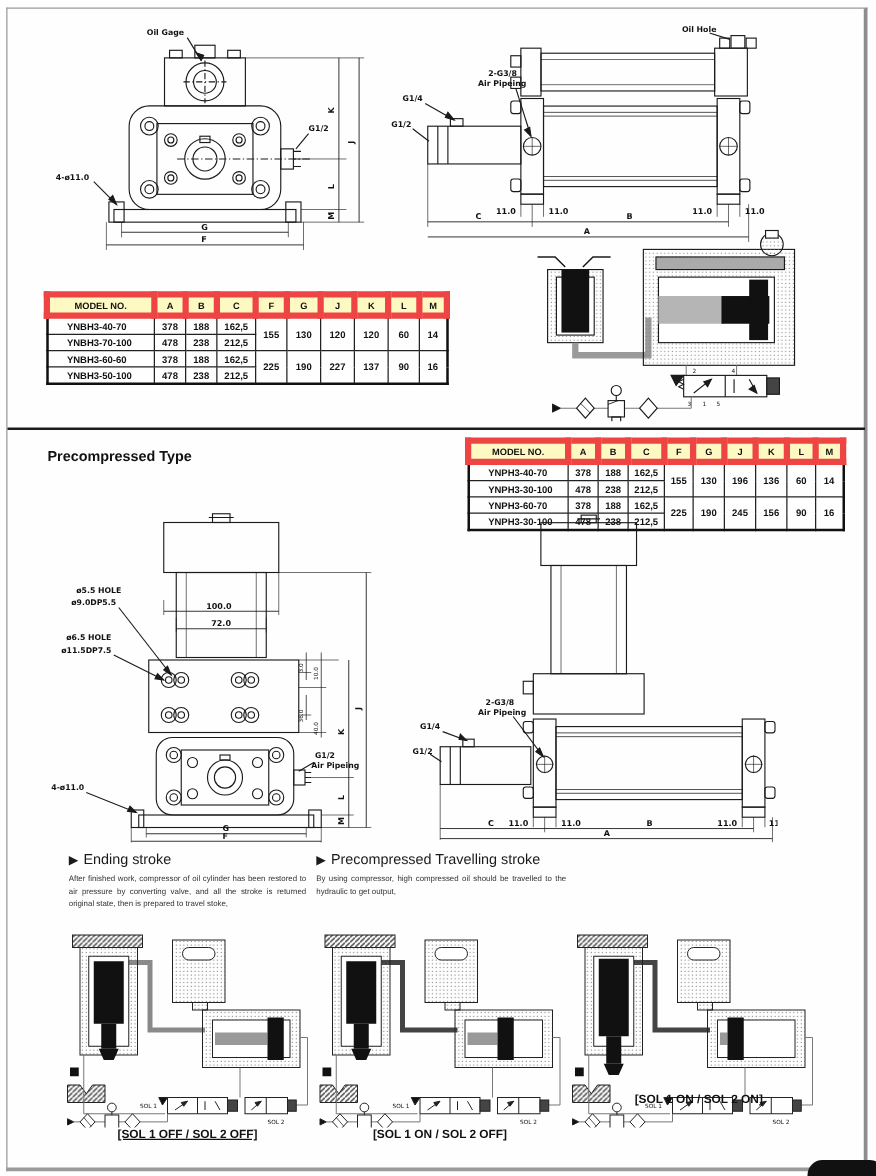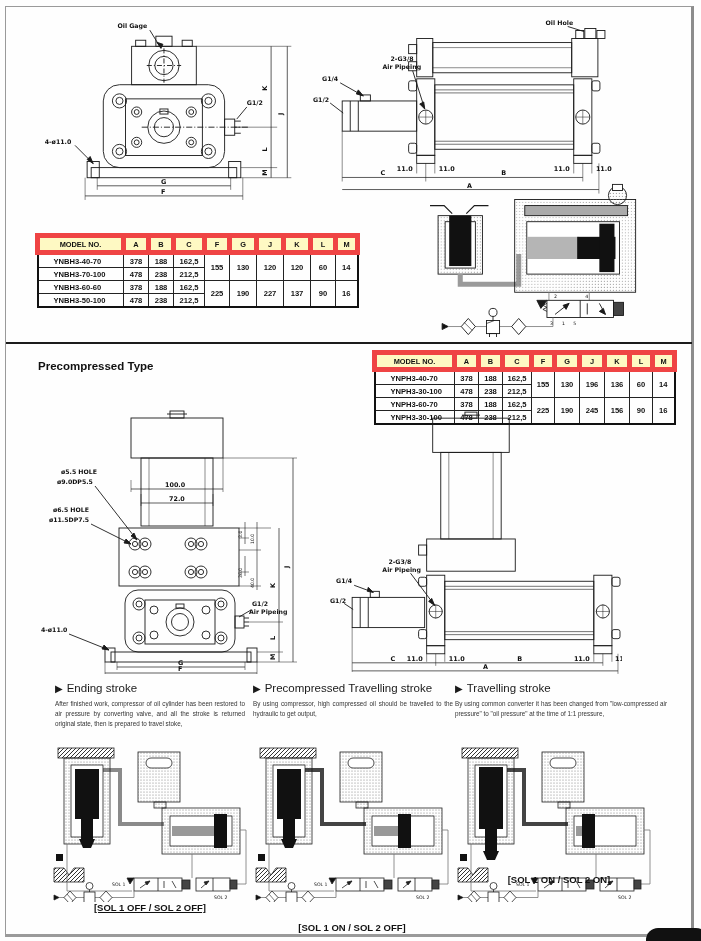--- a/index.html
+++ b/index.html
@@ -557,24 +557,20 @@
   <div class="abs" style="left:253px;top:682px;width:200px;">
     <div class="stroke-title"><span class="bullet">▶</span><span>Precompressed Travelling stroke</span></div>
     <div class="stroke-body">By using compressor, high compressed oil should be travelled to the hydraulic to get output,</div>
   </div>
 
   <div class="abs" style="left:55px;top:682px;width:190px;">
     <div class="stroke-title"><span class="bullet">▶</span><span>Ending stroke</span></div>
     <div class="stroke-body">After finished work, compressor of oil cylinder has been restored to air pressure by converting valve, and all the stroke is returned original state, then is prepared to travel stoke,</div>
   </div>
 
-  <div class="abs" style="left:455px;top:682px;width:212px;">
-    <div class="stroke-title"><span class="bullet">▶</span><span>Travelling stroke</span></div>
-    <div class="stroke-body">By using common converter it has been changed from "low-compressed air pressure" to "oil pressure" at the time of 1:1 pressure,</div>
-  </div>
 
   <svg class="abs" style="left:50px;top:746px;" width="200" height="156" viewBox="0 0 200 156">
     <defs>
       <pattern id="f1d" width="3" height="3" patternUnits="userSpaceOnUse">
           <circle cx="1" cy="1" r="0.5" fill="#666"></circle>
         </pattern>
       <pattern id="f1h" width="4" height="4" patternUnits="userSpaceOnUse">
           <path d="M0,4 L4,0" stroke="#333" stroke-width="1"></path>
         </pattern>
     </defs>
@@ -677,21 +673,21 @@
       <polygon points="20,145 26,151.5 20,158 14,151.5" fill="#fff"></polygon>
         <line x1="17" y1="148" x2="23" y2="155" stroke-width="0.6"></line>
       <rect x="34" y="146" width="11" height="11" fill="#fff"></rect>
         <circle cx="39.5" cy="140" r="3.5" fill="#fff"></circle>
         <line x1="39.5" y1="143.5" x2="39.5" y2="146"></line>
       <polygon points="56,145 62,151.5 56,158 50,151.5" fill="#fff"></polygon>
     </g>
     <text class="tiny" x="62" y="140">SOL 1</text>
     <text class="tiny" x="164" y="153">SOL 2</text>
   </svg>
-  <div class="abs caption" style="left:252px;top:902px;width:200px;margin-top:20px;">[SOL 1 ON / SOL 2 OFF]</div>
+  <div class="abs caption" style="left:252px;top:902px;width:200px;">[SOL 1 ON / SOL 2 OFF]</div>
 
   <svg class="abs" style="left:454px;top:746px;" width="200" height="156" viewBox="0 0 200 156">
     <defs>
       <pattern id="f3d" width="3" height="3" patternUnits="userSpaceOnUse">
           <circle cx="1" cy="1" r="0.5" fill="#666"></circle>
         </pattern>
       <pattern id="f3h" width="4" height="4" patternUnits="userSpaceOnUse">
           <path d="M0,4 L4,0" stroke="#333" stroke-width="1"></path>
         </pattern>
     </defs>

